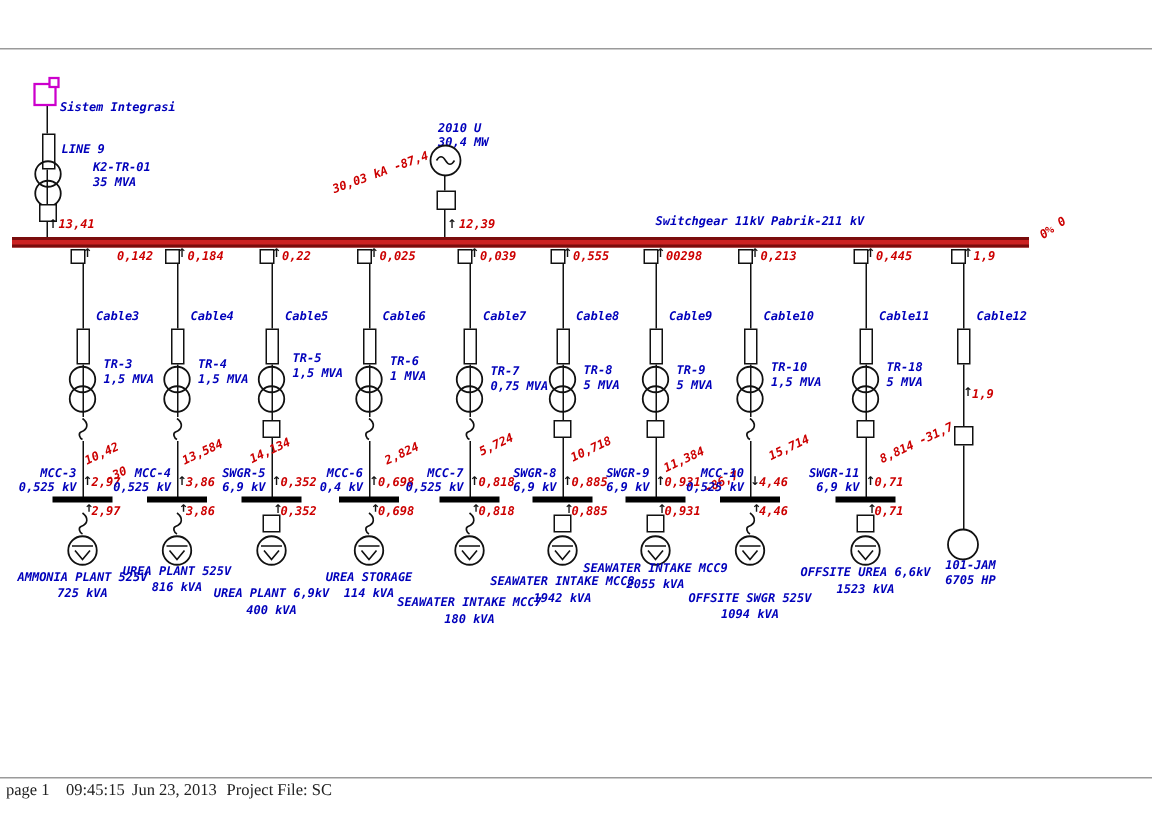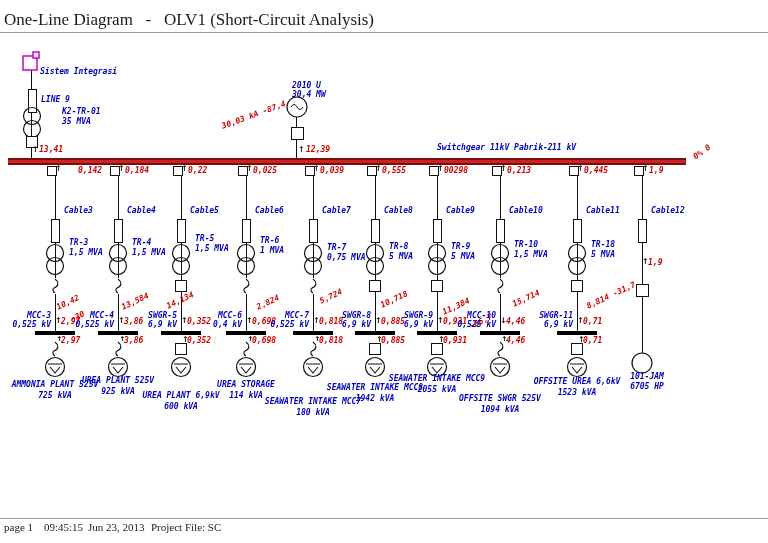--- a/index.html
+++ b/index.html
@@ -28,21 +28,20 @@
   .l1,.l2{left:-70px;width:140px;text-align:center;}
   .mainbus{position:absolute;left:8px;top:158px;width:678px;height:3px;background:#cc2222;
            border-top:2px solid #7a0c0c;border-bottom:2px solid #7a0c0c;}
   .foot{position:absolute;font:400 11px "Liberation Serif",serif;color:#222;top:521px;white-space:nowrap;}
 </style>
 </head>
 <body>
 
 <div id="canvas">
 
-  <div class="title">One-Line Diagram   -   OLV1 (Short-Circuit Analysis)</div>
   <div class="hr" style="top:32px"></div>
 
   <div class="vline" style="left:31px;top:68px;height:90px"></div>
   <svg style="position:absolute;left:20px;top:50px" width="22" height="22">
     <rect x="3" y="6" width="14" height="14" fill="#fff" stroke="#cc00cc" stroke-width="1.5"></rect>
     <rect x="13" y="2" width="6" height="6" fill="#fff" stroke="#cc00cc" stroke-width="1.5"></rect>
   </svg>
   <span class="bl" style="left:40px;top:67px">Sistem Integrasi</span>
   <div class="cr" style="left:28px;top:89px"></div>
   <span class="bl" style="left:41px;top:95px">LINE 9</span>
@@ -138,21 +137,21 @@
     <span class="rv" style="left:6px;top:336px">3,86</span>
     <svg class="fuse" style="top:341px" width="12" height="16">
         <rect x="3" y="0" width="9" height="16" fill="#fff"></rect>
         <path d="M6,1 C10,4 10,8 5,10 C3,11 4,14 6,15" fill="none" stroke="#111" stroke-width="1.1"></path>
       </svg>
     <svg class="ld" width="22" height="22">
         <circle cx="11" cy="11" r="9.5" fill="#fff" stroke="#111" stroke-width="1.2"></circle>
         <path d="M4,8 h14 M6,11 l5,6 5,-6" stroke="#111" fill="none" stroke-width="1.1"></path>
       </svg>
     <span class="bl l1" style="top:376px">UREA PLANT 525V</span>
-    <span class="bl l2" style="top:387px">925 kVA</span>
+    <span class="bl l2" style="top:387px">816 kVA</span>
   </div>
 
   <div class="col" style="left:181px">
     <div class="vline" style="top:166px;height:167px"></div>
     <div class="fsq"></div>
     <span class="arr" style="left:0px;top:165px">↑</span>
     <span class="rv" style="left:7px;top:166px">0,22</span>
     <span class="bl cbl">Cable5</span>
     <div class="cr"></div>
     <svg class="tricon" width="24" height="36">
@@ -169,21 +168,21 @@
     <span class="rv" style="left:6px;top:317px">0,352</span>
     <div class="bbar"></div>
     <span class="arr" style="left:1px;top:336px">↑</span>
     <span class="rv" style="left:6px;top:336px">0,352</span>
     <div class="sqd" style="left:-6px;top:343px;width:10px;height:10px"></div>
     <svg class="ld" width="22" height="22">
         <circle cx="11" cy="11" r="9.5" fill="#fff" stroke="#111" stroke-width="1.2"></circle>
         <path d="M4,8 h14 M6,11 l5,6 5,-6" stroke="#111" fill="none" stroke-width="1.1"></path>
       </svg>
     <span class="bl l1" style="top:391px">UREA PLANT 6,9kV</span>
-    <span class="bl l2" style="top:402px">600 kVA</span>
+    <span class="bl l2" style="top:402px">400 kVA</span>
   </div>
 
   <div class="col" style="left:246px">
     <div class="vline" style="top:166px;height:167px"></div>
     <div class="fsq"></div>
     <span class="arr" style="left:0px;top:165px">↑</span>
     <span class="rv" style="left:7px;top:166px">0,025</span>
     <span class="bl cbl">Cable6</span>
     <div class="cr"></div>
     <svg class="tricon" width="24" height="36">

